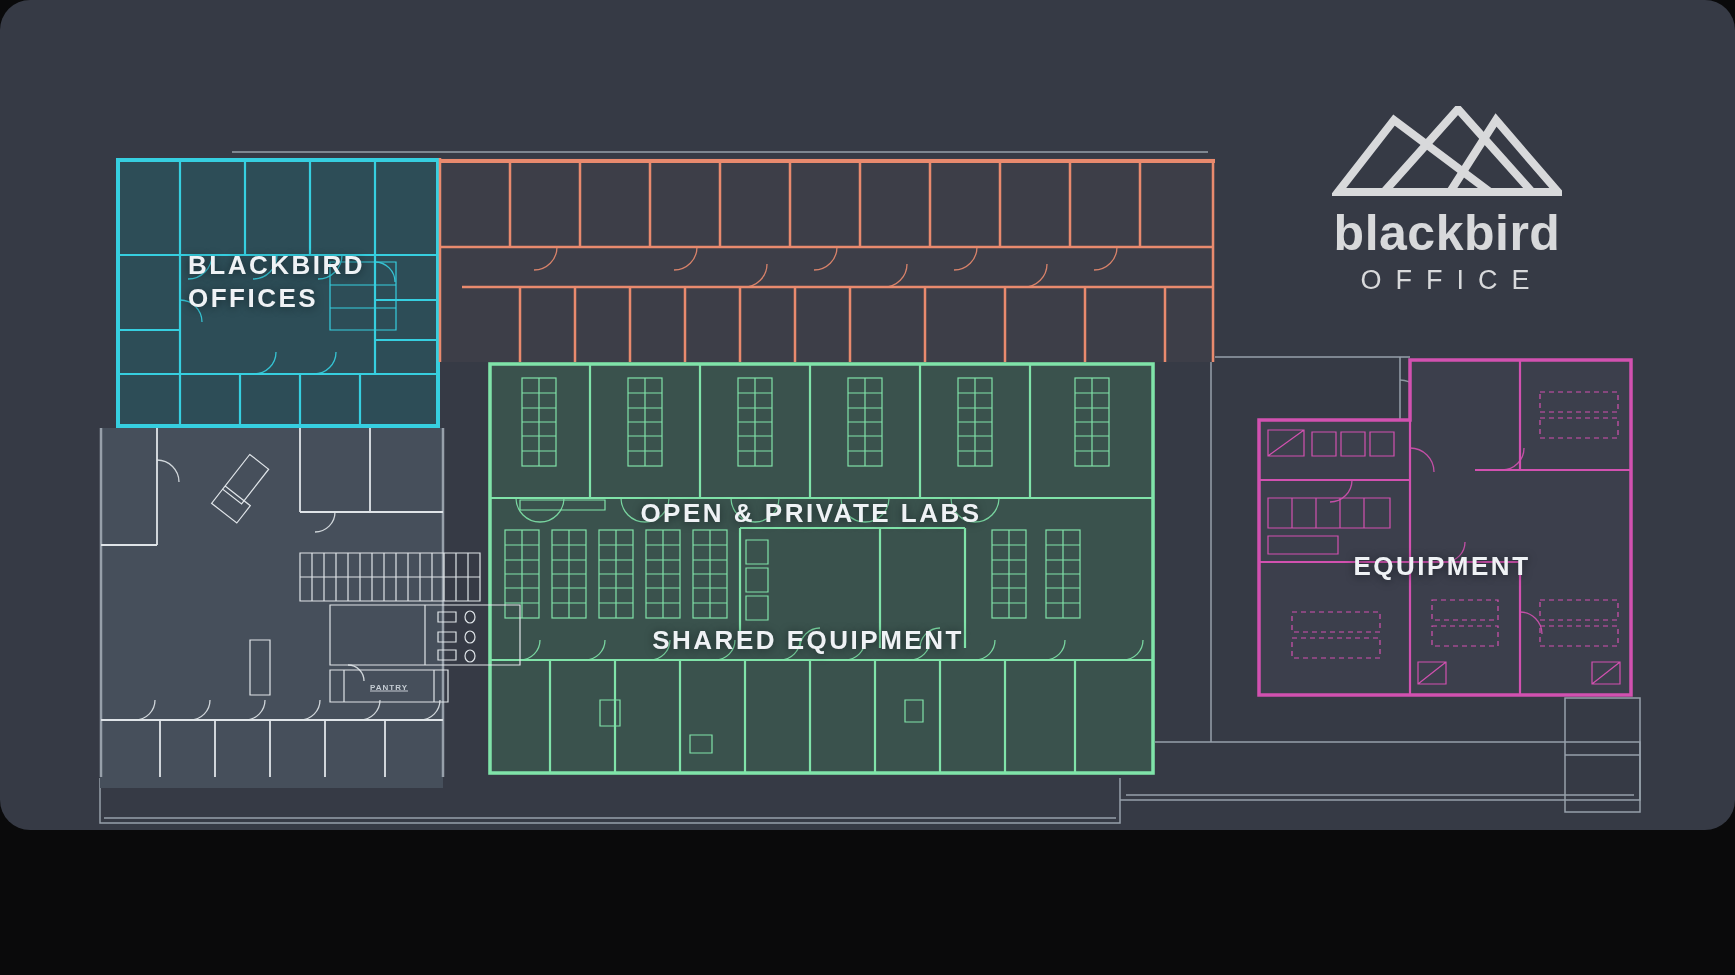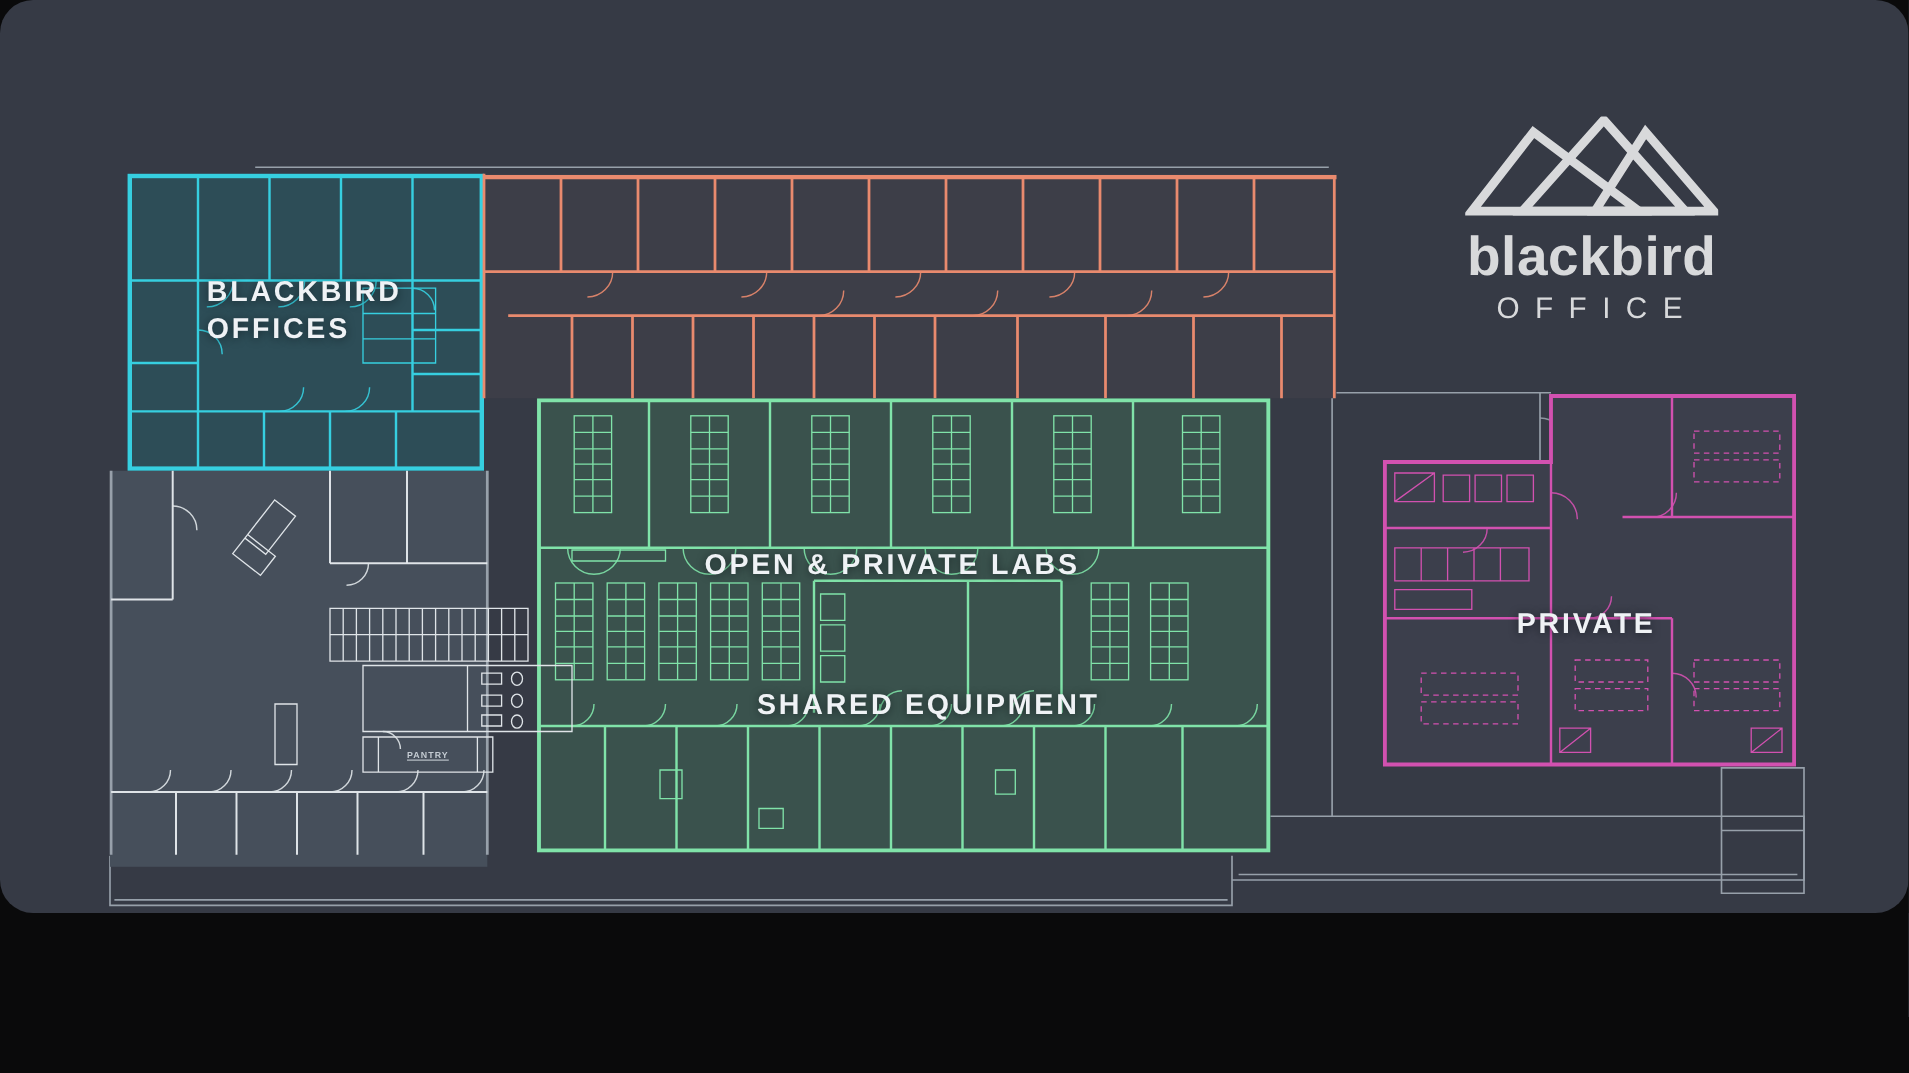--- a/index.html
+++ b/index.html
@@ -169,23 +169,23 @@
 
   <div class="lbl" style="left:188px;top:249px;">
     <div>BLACKBIRD</div>
     <div>OFFICES</div>
   </div>
 
 
 
   <div class="lbl center" style="left:811px;top:497px;">OPEN &amp; PRIVATE LABS</div>
 
-  <div class="lbl center" style="left:844px;top:624px;text-align:right;">SHARED EQUIPMENT</div>
+  <div class="lbl center" style="left:808px;top:624px;text-align:right;">SHARED EQUIPMENT</div>
 
-  <div class="lbl center" style="left:1442px;top:550px;">PRIVATE</div>
+  <div class="lbl center" style="left:1442px;top:550px;">EQUIPMENT</div>
 
   <div class="tiny-lbl" style="left:389px;top:687px;">PANTRY</div>
 
   <div class="logo">
     <svg class="logo-icon" width="230" height="92" viewBox="0 0 230 92">
       <g fill="none" stroke="var(--c-logo)" stroke-width="8" stroke-linejoin="miter">
         <path d="M6,86 L62,14 L158,86 Z"></path>
         <path d="M118,86 L164,14 L226,86 Z"></path>
         <path d="M52,86 L126,3 L200,86 Z"></path>
       </g>

